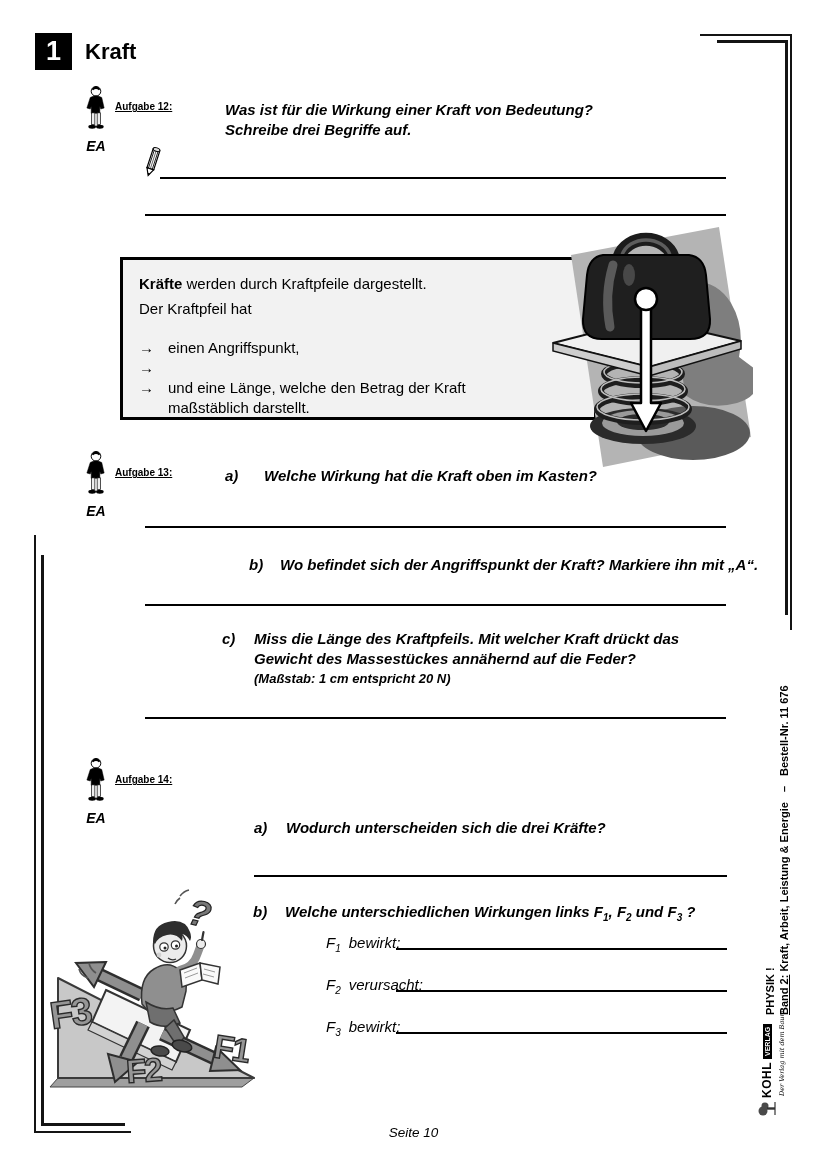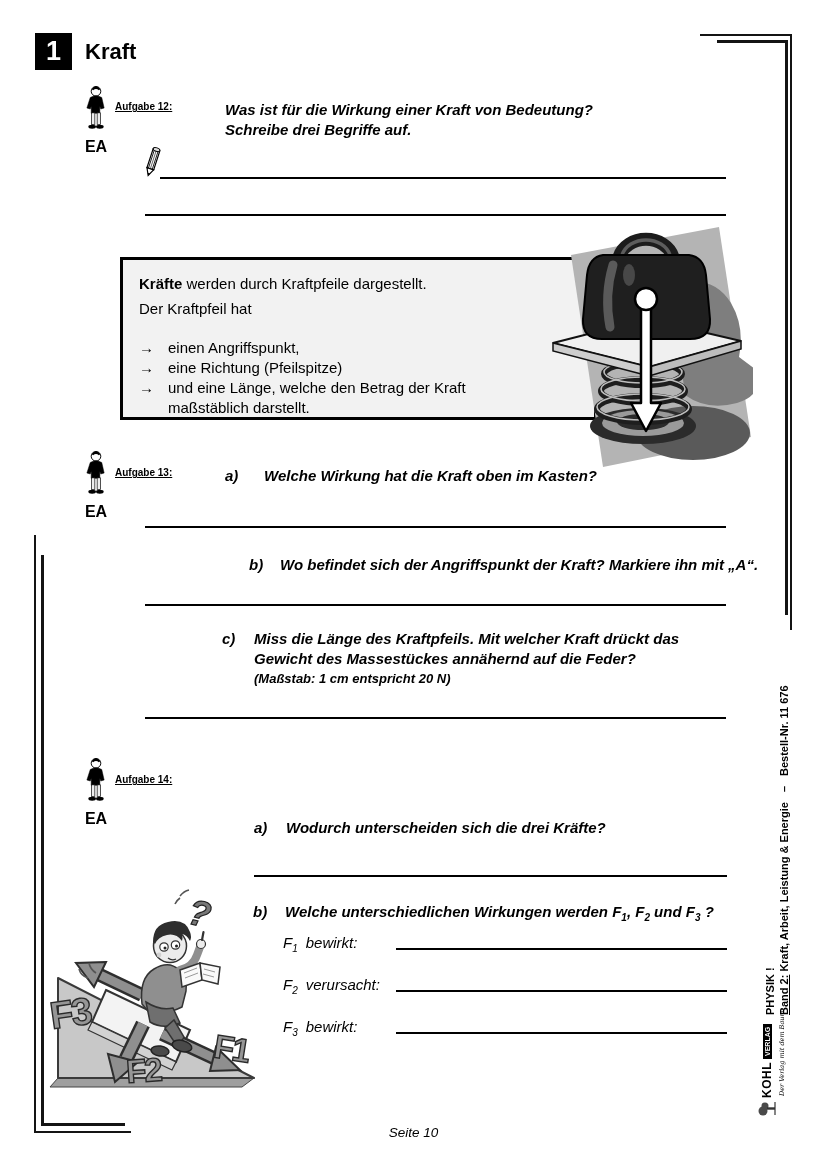--- a/index.html
+++ b/index.html
@@ -24,21 +24,21 @@
   .task-label{font-weight:bold;font-size:10px;text-decoration:underline;white-space:nowrap;}
   .q{font-style:italic;font-size:15px;white-space:nowrap;}
   .sub-label{font-weight:bold;font-size:15px;font-style:italic;}
   .fsub{font-size:10px;font-style:italic;vertical-align:-4px;}
   .fvar{font-style:italic;}
 
   .wline{position:absolute;border-bottom:2px solid #000;height:0;z-index:1;}
 
   
   .ea{position:absolute;width:34px;text-align:center;z-index:1;}
-  .ea .ea-label{font-weight:bold;font-size:16px;margin-top:1px;}
+  .ea .ea-label{font-weight:bold;font-size:14px;margin-top:1px;font-style:italic;}
 
   
   #infobox{left:120px;top:257px;width:477px;height:163px;background:#f2f2f2;border:3px solid #000;
     box-sizing:border-box;padding:15px 16px;z-index:1;font-size:15px;}
   #infobox .lead{margin-bottom:8px;}
   #infobox .lead b{font-weight:bold;}
   #infobox .sublead{margin-bottom:21px;}
   .bullet-row{display:flex;line-height:20px;}
   .bullet-row .arr{width:29px;font-weight:bold;flex:none;}
   .bullet-row .btxt{width:330px;}
@@ -55,21 +55,21 @@
     font-size:11px;font-weight:bold;line-height:14px;white-space:nowrap;z-index:1;}
   #sidebar .u{text-decoration:underline;}
   #sidebar .dash{padding:0 10px;}
   #logo{left:757px;top:1116px;width:96px;transform:rotate(-90deg);transform-origin:0 0;z-index:1;}
   #logo .logo-row{display:flex;align-items:center;gap:3px;}
   #logo .kohl{font-weight:bold;font-size:12px;letter-spacing:.5px;}
   #logo .verlag{background:#000;color:#fff;font-weight:bold;font-size:7px;padding:1px 3px;}
   #logo .tagline{font-style:italic;font-size:6.5px;font-family:"DejaVu Serif",serif;margin-top:1px;margin-left:20px;white-space:nowrap;}
 
   .note{font-style:italic;font-size:13px;white-space:nowrap;}
-  .frow{position:absolute;font-size:15px;z-index:1;}
+  .frow{position:absolute;font-size:15px;z-index:1;margin-left:43px;}
   .frow .verb{font-style:italic;margin-left:8px;}
 </style>
 </head>
 <body>
 
 <div id="page">
 
   <div id="br-tr-outer" class="bracket"></div>
   <div id="br-tr-inner" class="bracket"></div>
   <div id="br-bl-outer" class="bracket"></div>
@@ -117,21 +117,20 @@
     <div class="lead">
       <b>Kräfte</b><span> werden durch Kraftpfeile dargestellt.</span>
     </div>
     <div class="sublead">Der Kraftpfeil hat</div>
     <div class="bullet-row">
       <span class="arr">→</span>
       <span class="btxt">einen Angriffspunkt,</span>
     </div>
     <div class="bullet-row">
       <span class="arr">→</span>
-      <span class="btxt">eine Richtung (Pfeilspitze)</span>
     </div>
     <div class="bullet-row">
       <span class="arr">→</span>
       <span class="btxt">und eine Länge, welche den Betrag der Kraft maßstäblich darstellt.</span>
     </div>
   </div>
 
   <div id="spring-illu" class="abs">
     <svg width="210" height="247" viewBox="0 0 210 247">
       <polygon points="28,34 176,6 208,216 60,246" fill="#b4b4b4"></polygon>
@@ -201,21 +200,21 @@
     <div class="ea-label">EA</div>
   </div>
 
   <div class="abs z1 task-label" style="left:115px;top:774px;">Aufgabe 14:</div>
   <div class="abs z1 sub-label" style="left:254px;top:819px;">a)</div>
   <div class="abs z1 q" style="left:286px;top:819px;">Wodurch unterscheiden sich die drei Kräfte?</div>
   <div class="wline" style="left:254px;top:875px;width:473px;"></div>
 
   <div class="abs z1 sub-label" style="left:253px;top:903px;">b)</div>
   <div class="abs z1 q" style="left:285px;top:903px;">
-    <span>Welche unterschiedlichen Wirkungen werden F</span><sub class="fsub">1</sub><span>, F</span><sub class="fsub">2</sub><span> und F</span><sub class="fsub">3</sub><span> ?</span>
+    <span>Welche unterschiedlichen Wirkungen links F</span><sub class="fsub">1</sub><span>, F</span><sub class="fsub">2</sub><span> und F</span><sub class="fsub">3</sub><span> ?</span>
   </div>
 
   <div class="frow" style="left:283px;top:934px;">
     <span class="fvar">F</span><sub class="fsub">1</sub><span class="verb">bewirkt:</span>
   </div>
   <div class="wline" style="left:396px;top:948px;width:331px;"></div>
 
   <div class="frow" style="left:283px;top:976px;">
     <span class="fvar">F</span><sub class="fsub">2</sub><span class="verb">verursacht:</span>
   </div>

